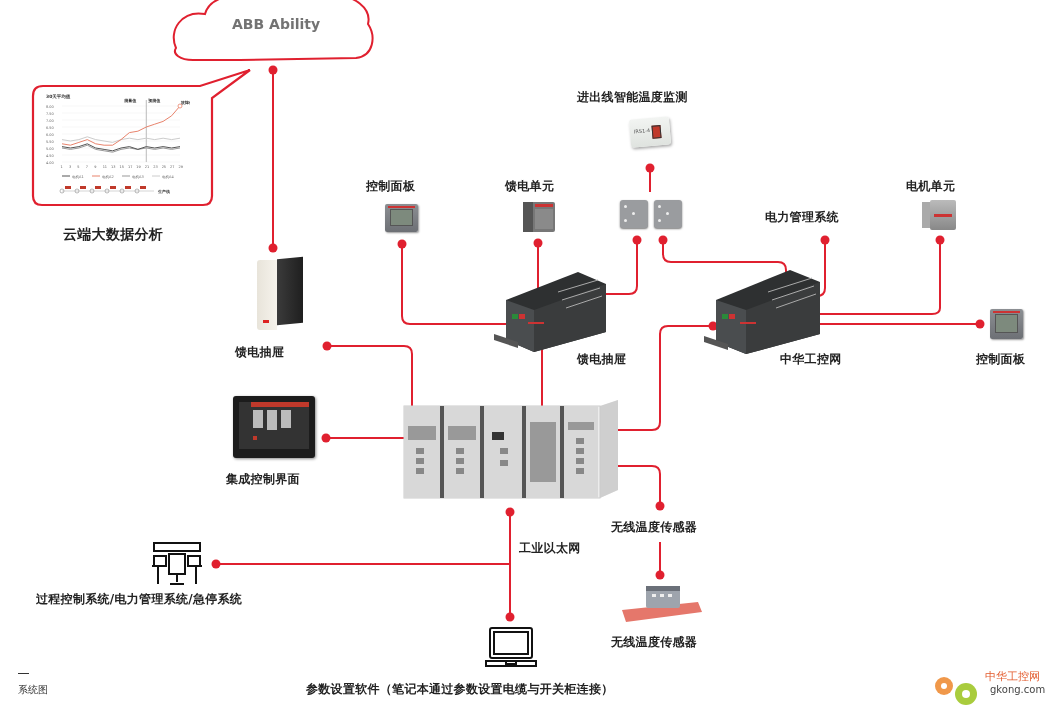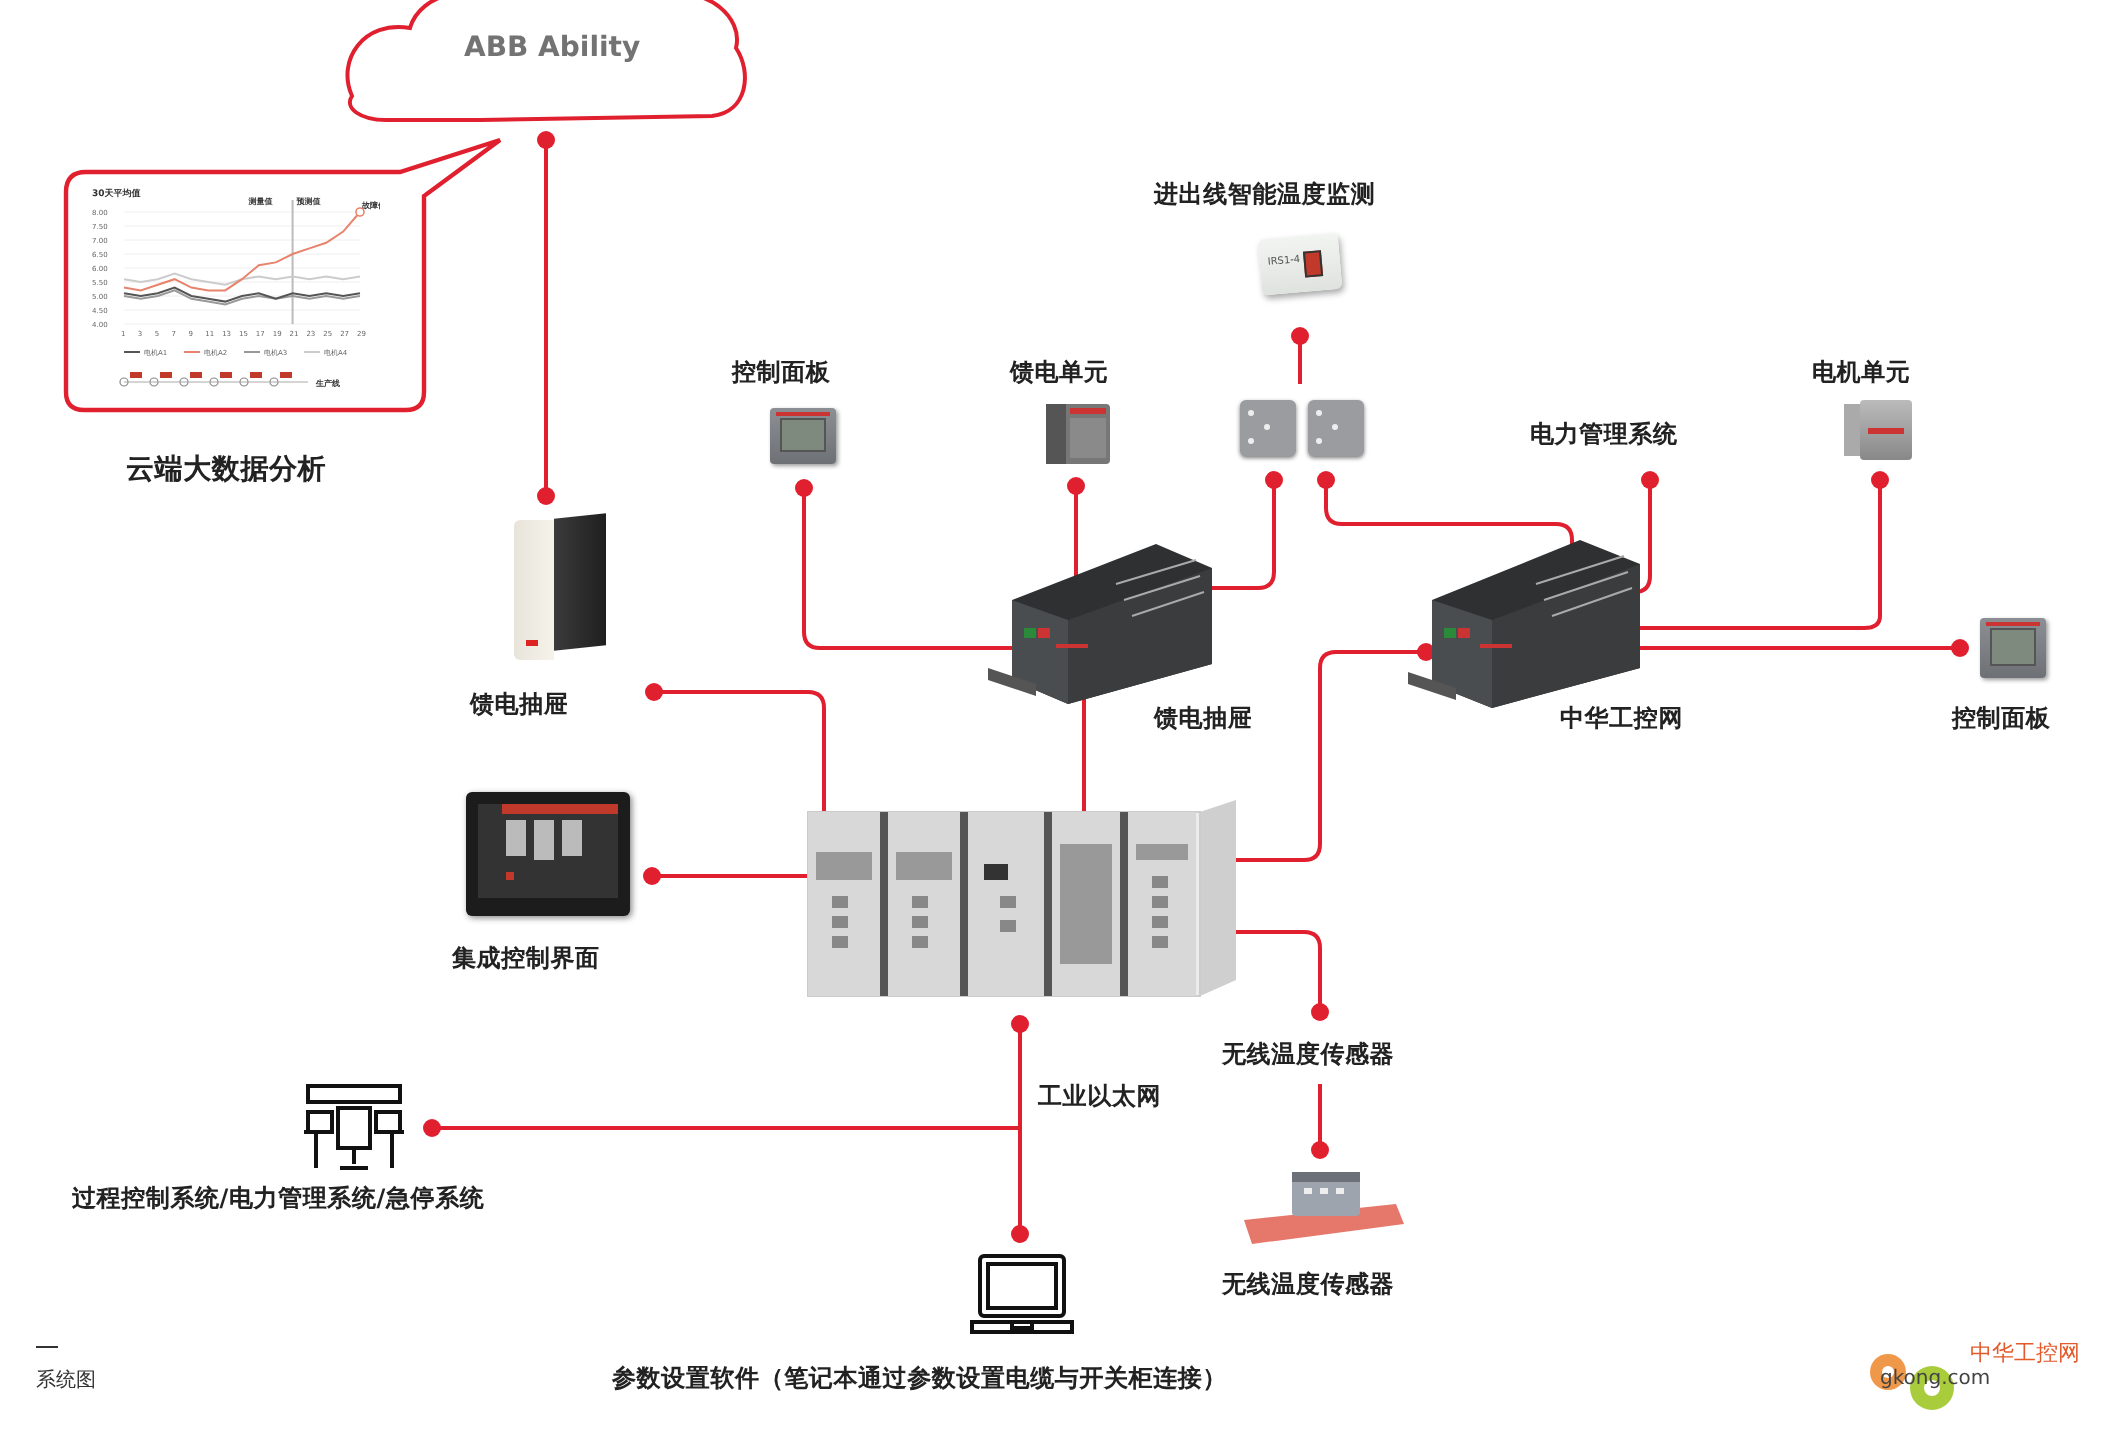--- a/index.html
+++ b/index.html
@@ -18,21 +18,21 @@
   .cpanel{background:linear-gradient(#8c8f93,#6d7075);border-radius:2px;box-shadow:1px 1px 2px #999;}
   .cpanel .scr{position:absolute;left:5px;top:5px;right:5px;bottom:6px;background:#7d8a7d;border:1px solid #555;}
   .cpanel .bar{position:absolute;left:3px;right:3px;top:2px;height:2px;background:#c33;}
   
   .unit{background:#777;border-radius:2px;}
   
   .sensor{background:#9a9c9f;border-radius:3px;box-shadow:0 1px 2px #777;}
   .sensor i{position:absolute;width:3px;height:3px;background:#eee;border-radius:50%;}
   
   .wm-text{position:absolute;left:985px;top:669px;font-size:11px;font-weight:normal;color:#e35a2c;}
-  .wm-url{position:absolute;left:940px;top:684px;font-size:10px;color:#444;}
+  .wm-url{position:absolute;left:990px;top:684px;font-size:10px;color:#444;}
 </style>
 </head>
 <body>
 
 <svg class="wires" width="1064" height="724">
   <g fill="none" stroke="#e0202f" stroke-width="2">
 
     <path d="M176,48 C168,30 182,10 205,14 C210,-4 238,-8 250,-2 L338,-2 C352,-6 372,8 368,24 C376,36 374,56 356,58 L240,60 L193,60 C180,60 172,54 176,48 Z" stroke-width="2"></path>
 
     <path d="M50,86 L200,86 L250,70 L212,98 L212,196 Q212,205 203,205 L42,205 Q33,205 33,196 L33,96 Q33,86 43,86 Z" stroke-width="2.2"></path>

